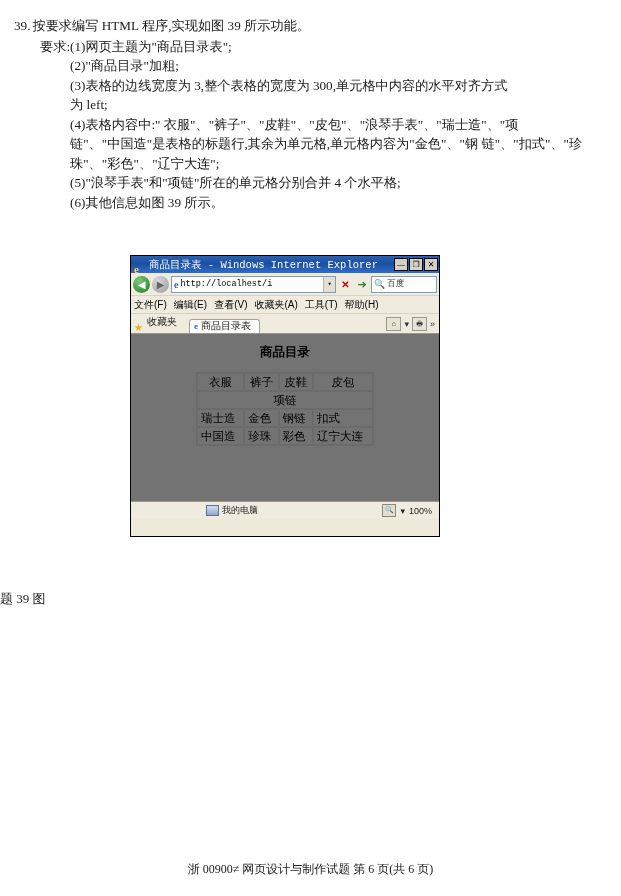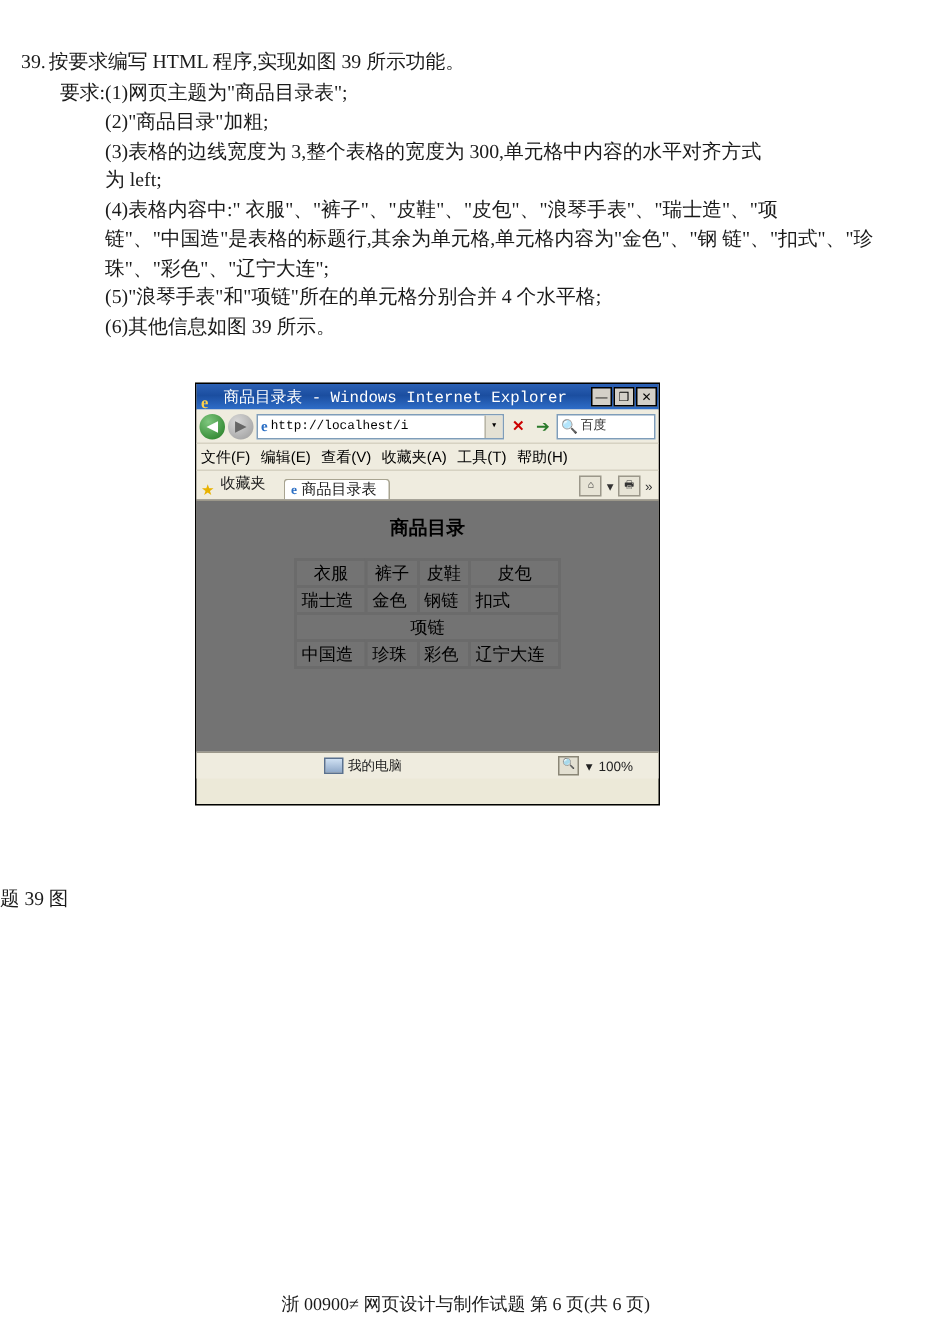--- a/index.html
+++ b/index.html
@@ -13,21 +13,21 @@
     font-family: "Liberation Serif", serif;
     color: #1a1a1a;
     position: relative;
     overflow: hidden;
   }
 
   
   .question {
     position: absolute;
     left: 14px;
-    top: 31px;
+    top: 16px;
     width: 594px;
     font-size: 13.2px;
     line-height: 19.5px;
   }
   .q-head {
     display: flex;
     align-items: flex-start;
   }
   .q-num {
     white-space: nowrap;
@@ -334,21 +334,21 @@
   }
 
   .statusbar {
     height: 18px;
     background: #efecdf;
     border-top: 1px solid #9b978a;
     display: flex;
     align-items: center;
     font-size: 9px;
     color: #222;
-    padding: 0 17px;
+    padding: 0 7px;
     box-sizing: border-box;
     gap: 4px;
   }
   .status-center {
     display: flex;
     align-items: center;
     gap: 3px;
     margin-left: 68px;
   }
   .status-ico {
@@ -496,27 +496,27 @@
 
     <table class="goods-table">
       <tbody>
           <tr class="header">
         <td>衣服</td>
         <td>裤子</td>
         <td>皮鞋</td>
         <td>皮包</td>
       </tr>
       <tr>
+        <td class="center" colspan="4">项链</td>
+      </tr>
+      <tr>
         <td>瑞士造</td>
         <td>金色</td>
         <td>钢链</td>
         <td>扣式</td>
-      </tr>
-      <tr>
-        <td class="center" colspan="4">项链</td>
       </tr>
       <tr>
         <td>中国造</td>
         <td>珍珠</td>
         <td>彩色</td>
         <td>辽宁大连</td>
       </tr>
     </tbody>
       </table>
   </div>

